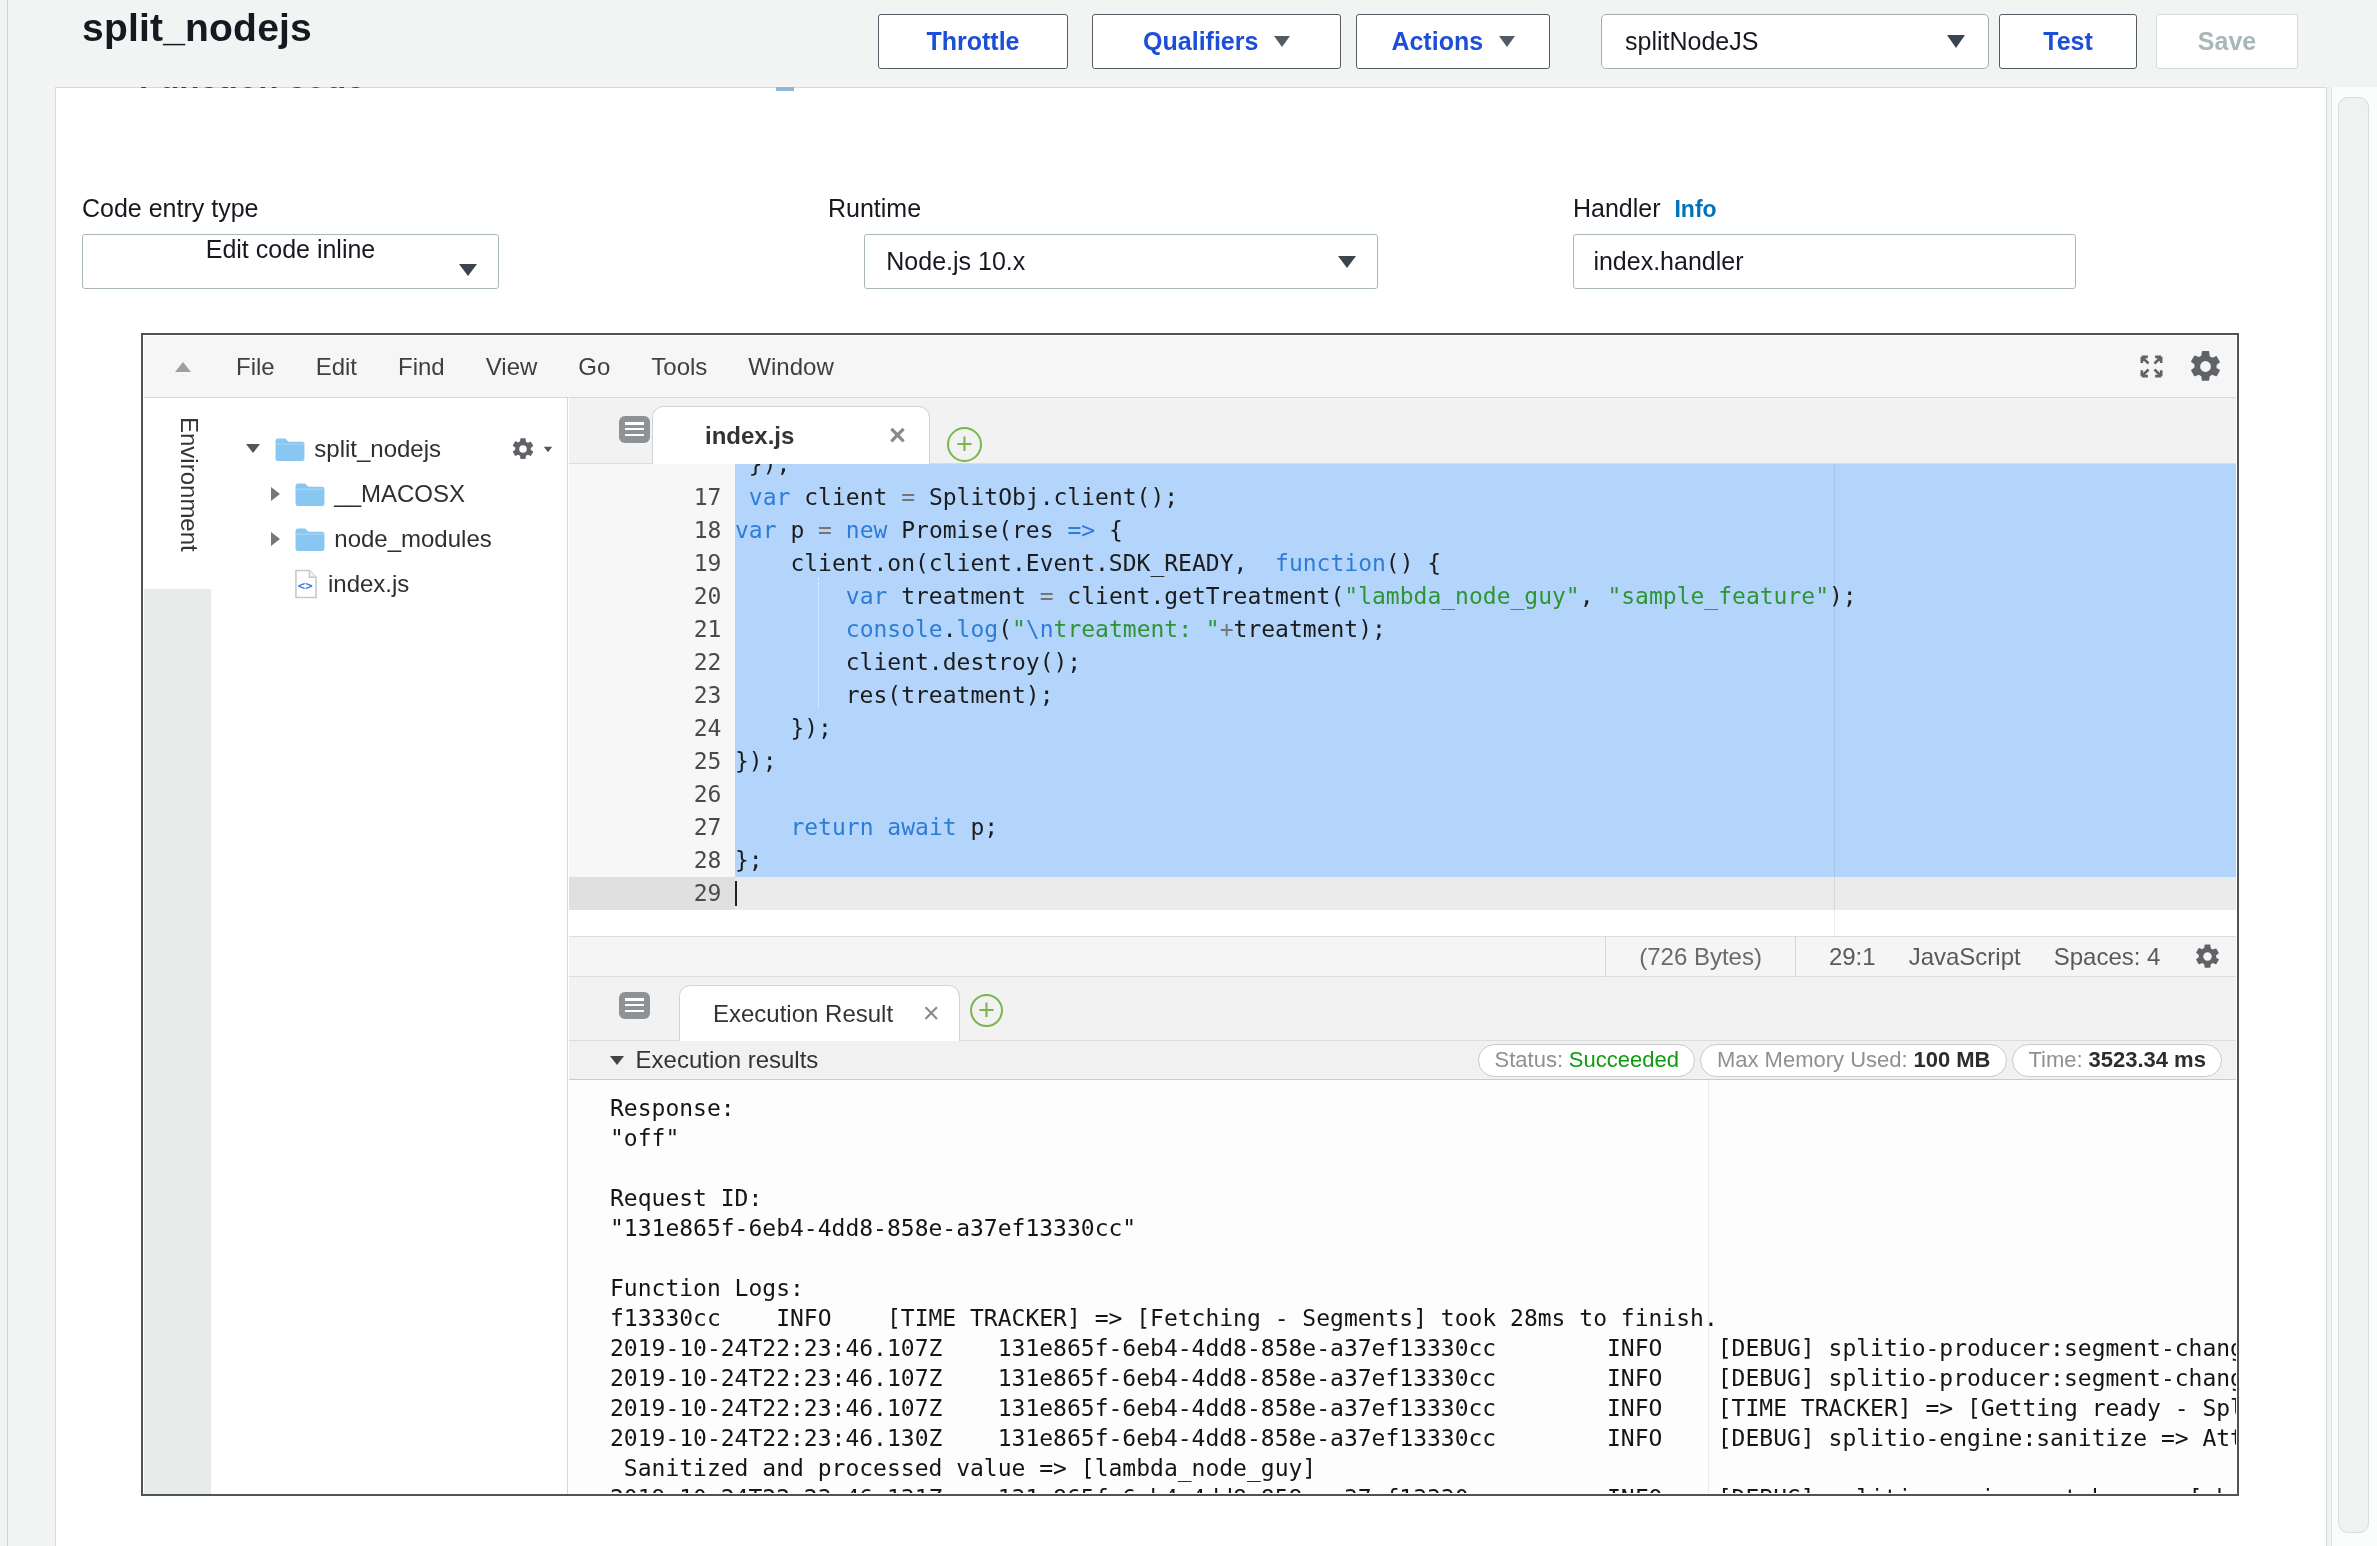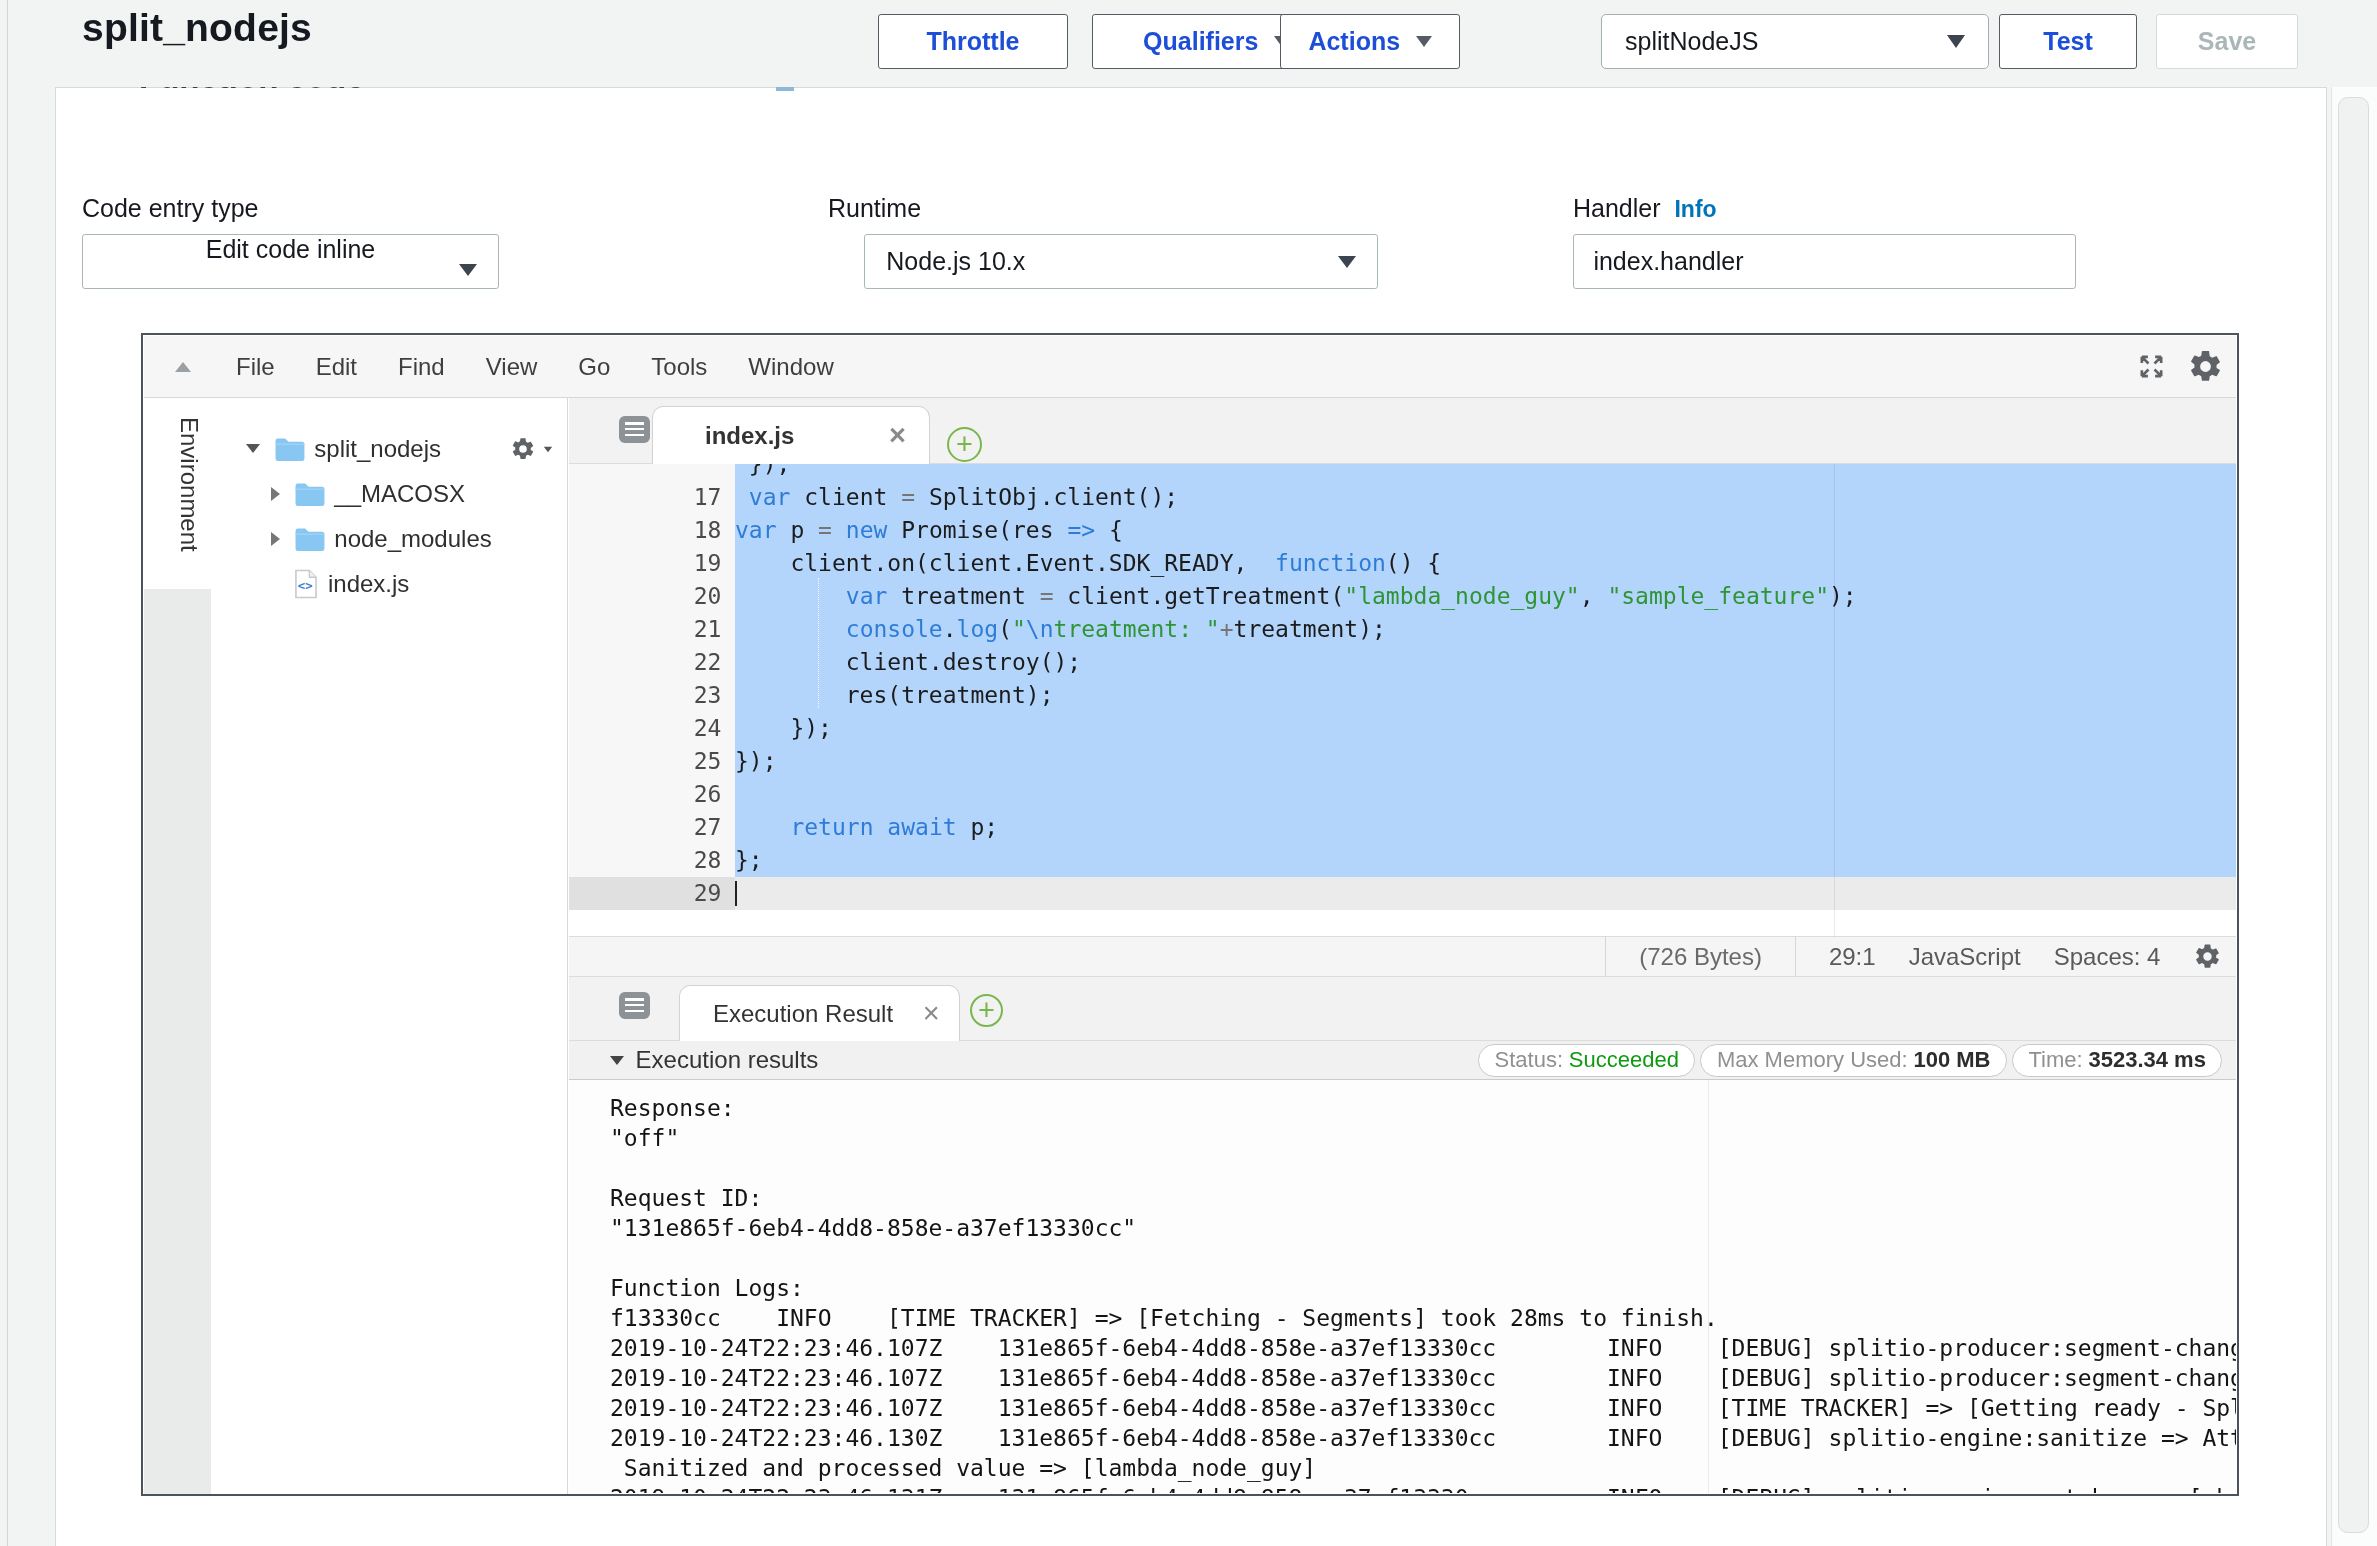--- a/index.html
+++ b/index.html
@@ -127,21 +127,21 @@
 <div class="abs page-title">split_nodejs</div>
 
 <div id="header-buttons">
     <button class="abs hbtn" style="left: 878px; width: 190px;">
       <span>Throttle</span>
     </button>
     <button class="abs hbtn" style="left: 1092px; width: 249px;">
       <span>Qualifiers</span>
       <span class="car"></span>
     </button>
-    <button class="abs hbtn" style="left: 1280px; width: 180px; text-align: right;">
+    <button class="abs hbtn" style="left: 1356px; width: 194px; text-align: right;">
       <span>Actions</span>
       <span class="car"></span>
     </button>
   </div>
 
 <div class="abs hsel">
   <span>splitNodeJS</span>
   <span class="car"></span>
 </div>
 <button class="abs hbtn" style="left:1999px;width:138px;">Test</button>

